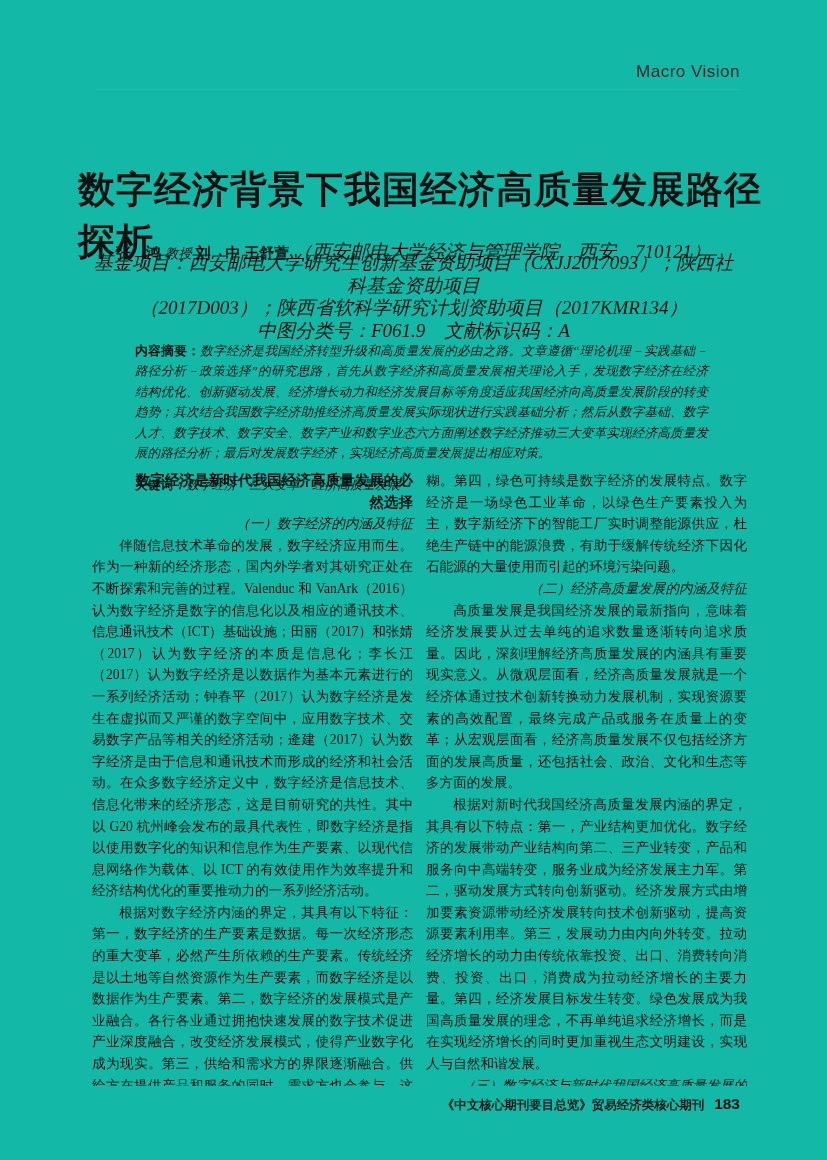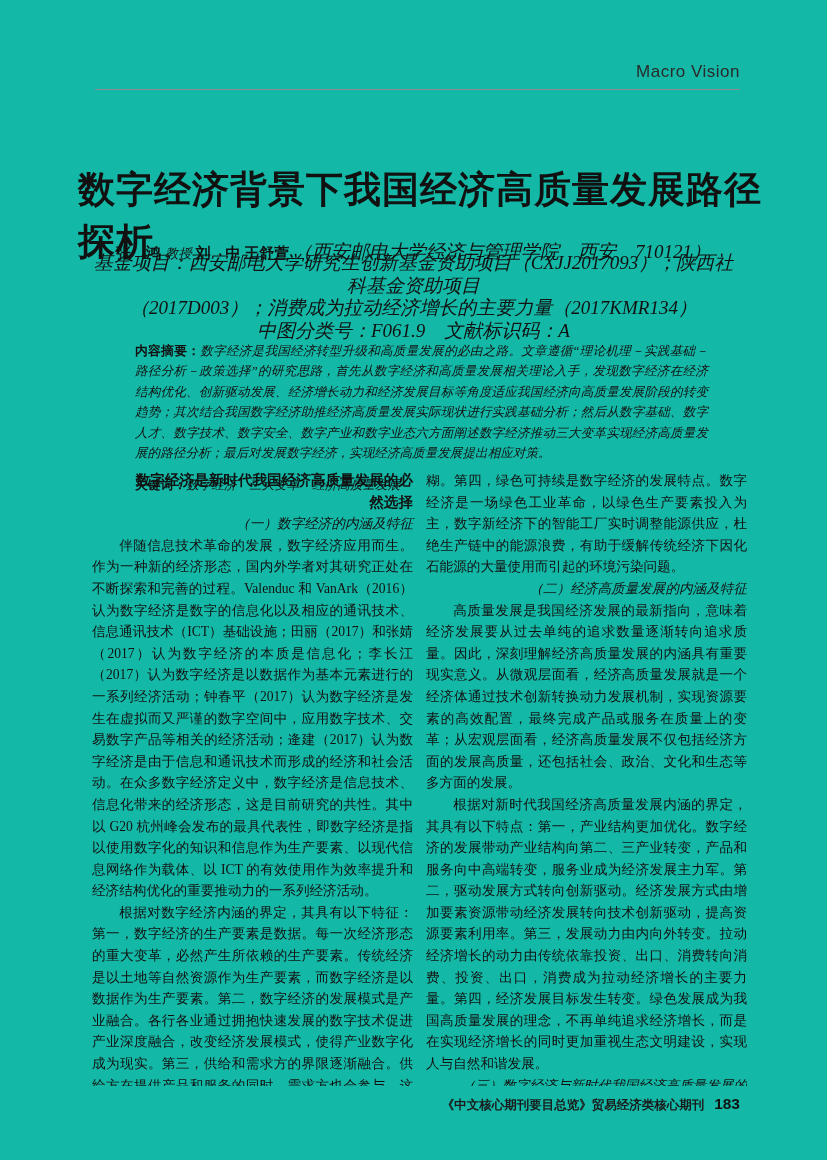--- a/index.html
+++ b/index.html
@@ -94,21 +94,21 @@
   <div class="byline">
     <span class="name">张　鸿</span>
     <span class="role kai">教授</span>
     <span class="name">刘　中</span>
     <span class="name">王舒萱</span>
     <span class="affil kai">（西安邮电大学经济与管理学院　西安　710121）</span>
   </div>
 
   <div class="meta-block">
     <div>基金项目：西安邮电大学研究生创新基金资助项目（CXJJ2017093）；陕西社科基金资助项目</div>
-    <div>（2017D003）；消费成为拉动经济增长的主要力量（2017KMR134）</div>
+    <div>（2017D003）；陕西省软科学研究计划资助项目（2017KMR134）</div>
     <div>中图分类号：F061.9　文献标识码：A</div>
   </div>
 
   <div class="abstract-block">
     <p><span class="blk-label">内容摘要：</span><span class="abstract-text">数字经济是我国经济转型升级和高质量发展的必由之路。文章遵循“理论机理－实践基础－路径分析－政策选择”的研究思路，首先从数字经济和高质量发展相关理论入手，发现数字经济在经济结构优化、创新驱动发展、经济增长动力和经济发展目标等角度适应我国经济向高质量发展阶段的转变趋势；其次结合我国数字经济助推经济高质量发展实际现状进行实践基础分析；然后从数字基础、数字人才、数字技术、数字安全、数字产业和数字业态六方面阐述数字经济推动三大变革实现经济高质量发展的路径分析；最后对发展数字经济，实现经济高质量发展提出相应对策。</span></p>
     <p class="keywords-line"><span class="blk-label">关键词：</span><span class="keywords-text">数字经济　三大变革　经济高质量发展</span></p>
   </div>
 
   <div class="body-columns">
     <div class="col">

